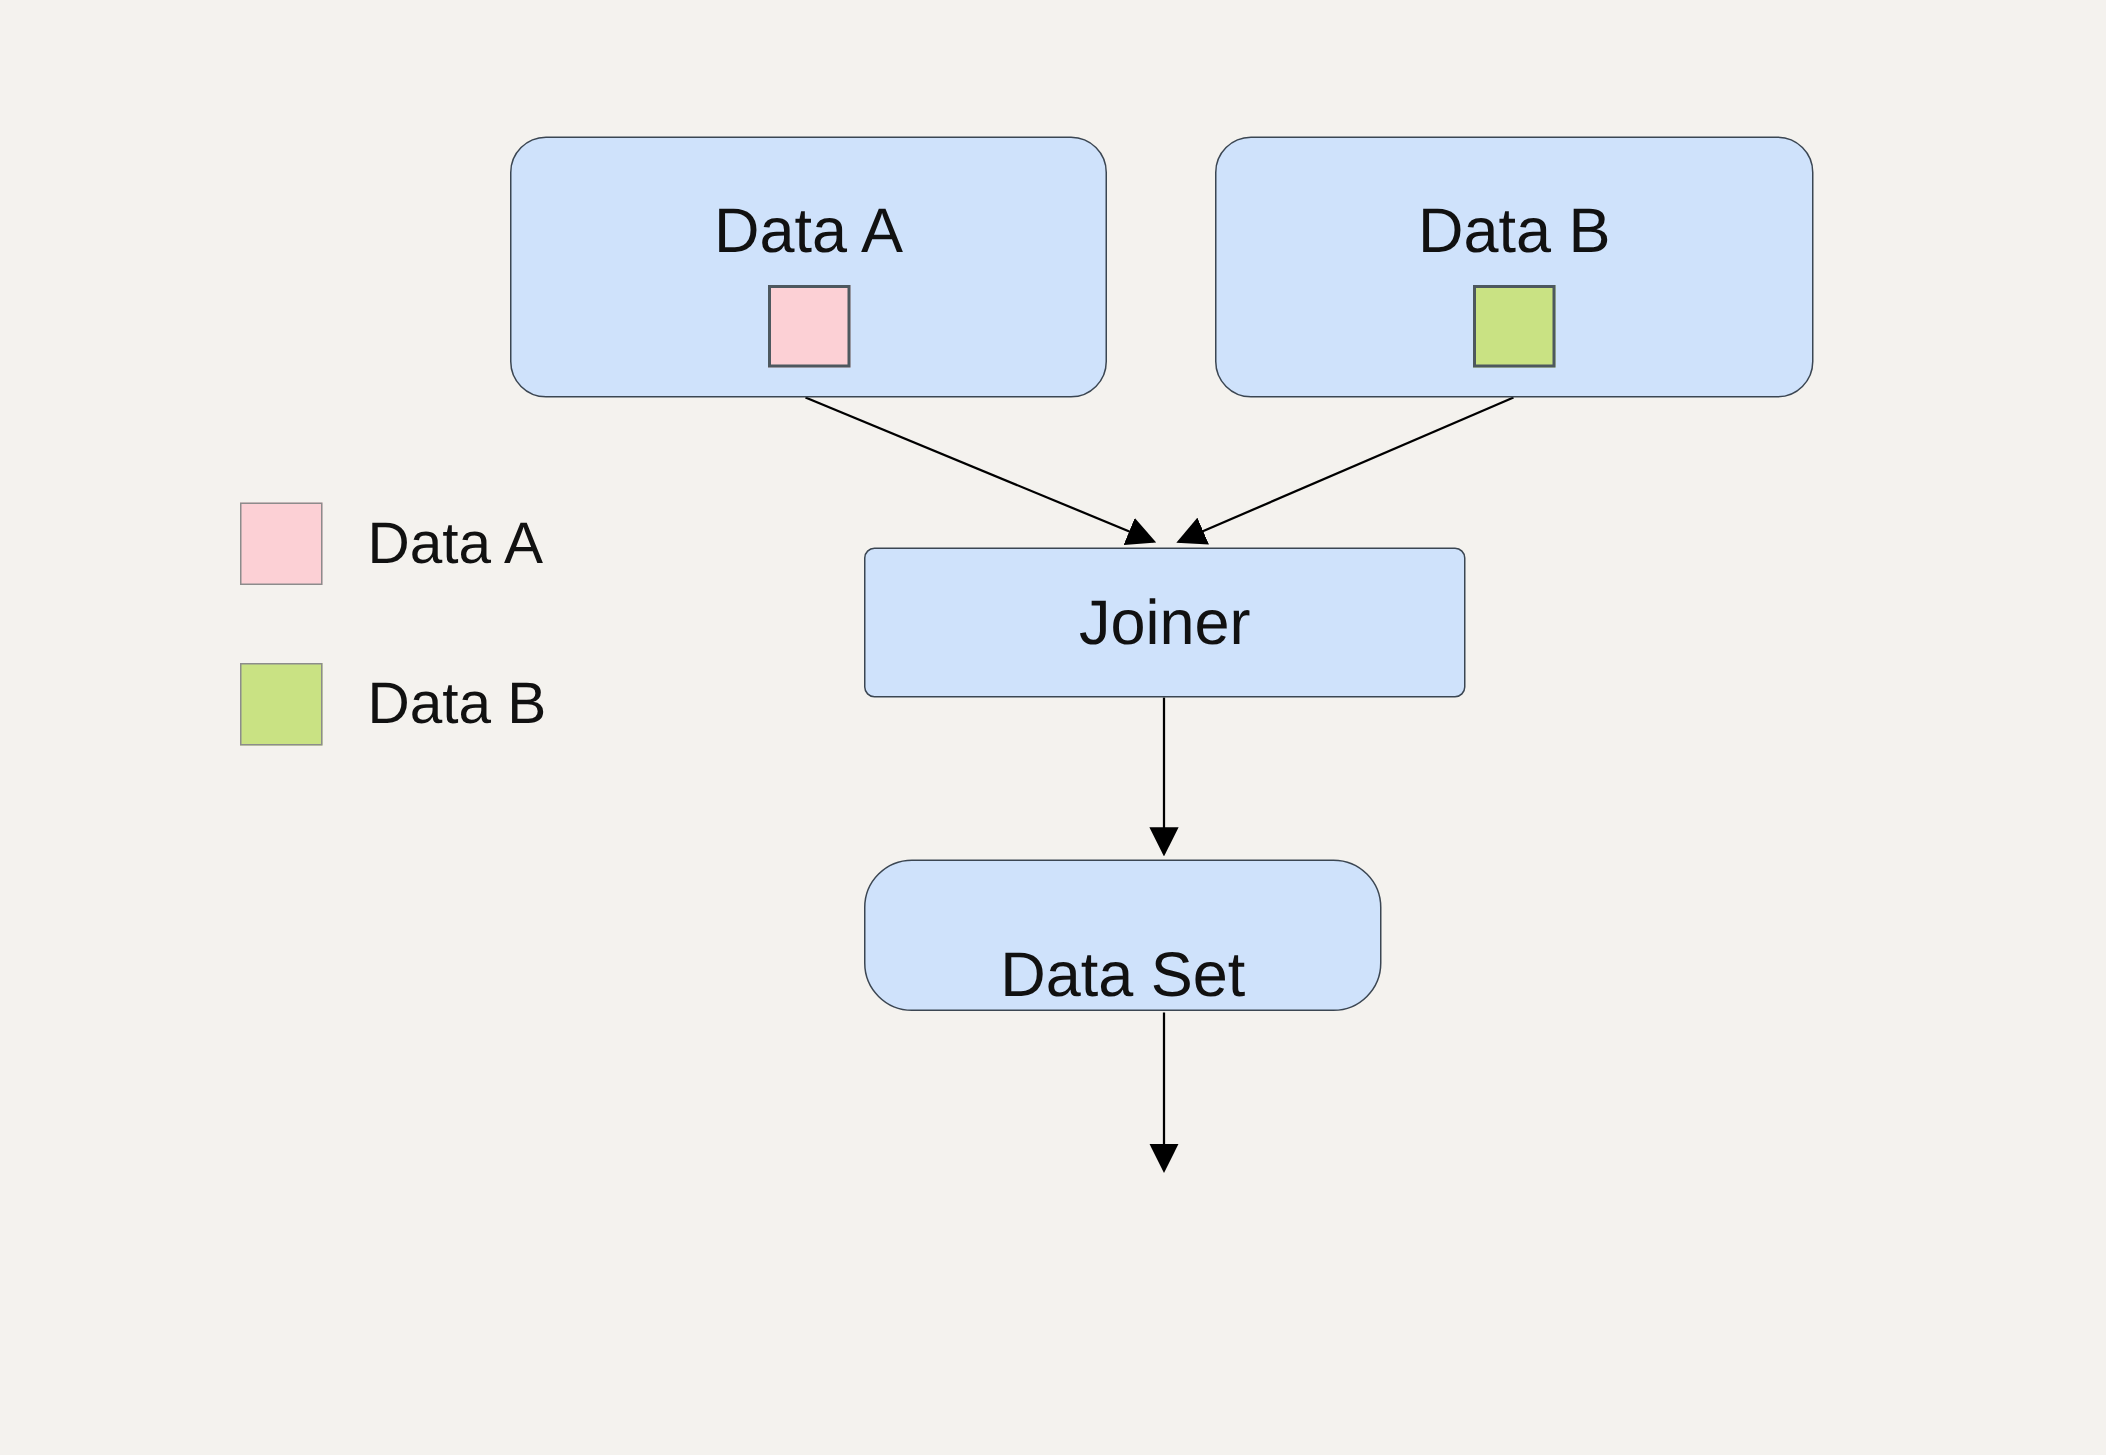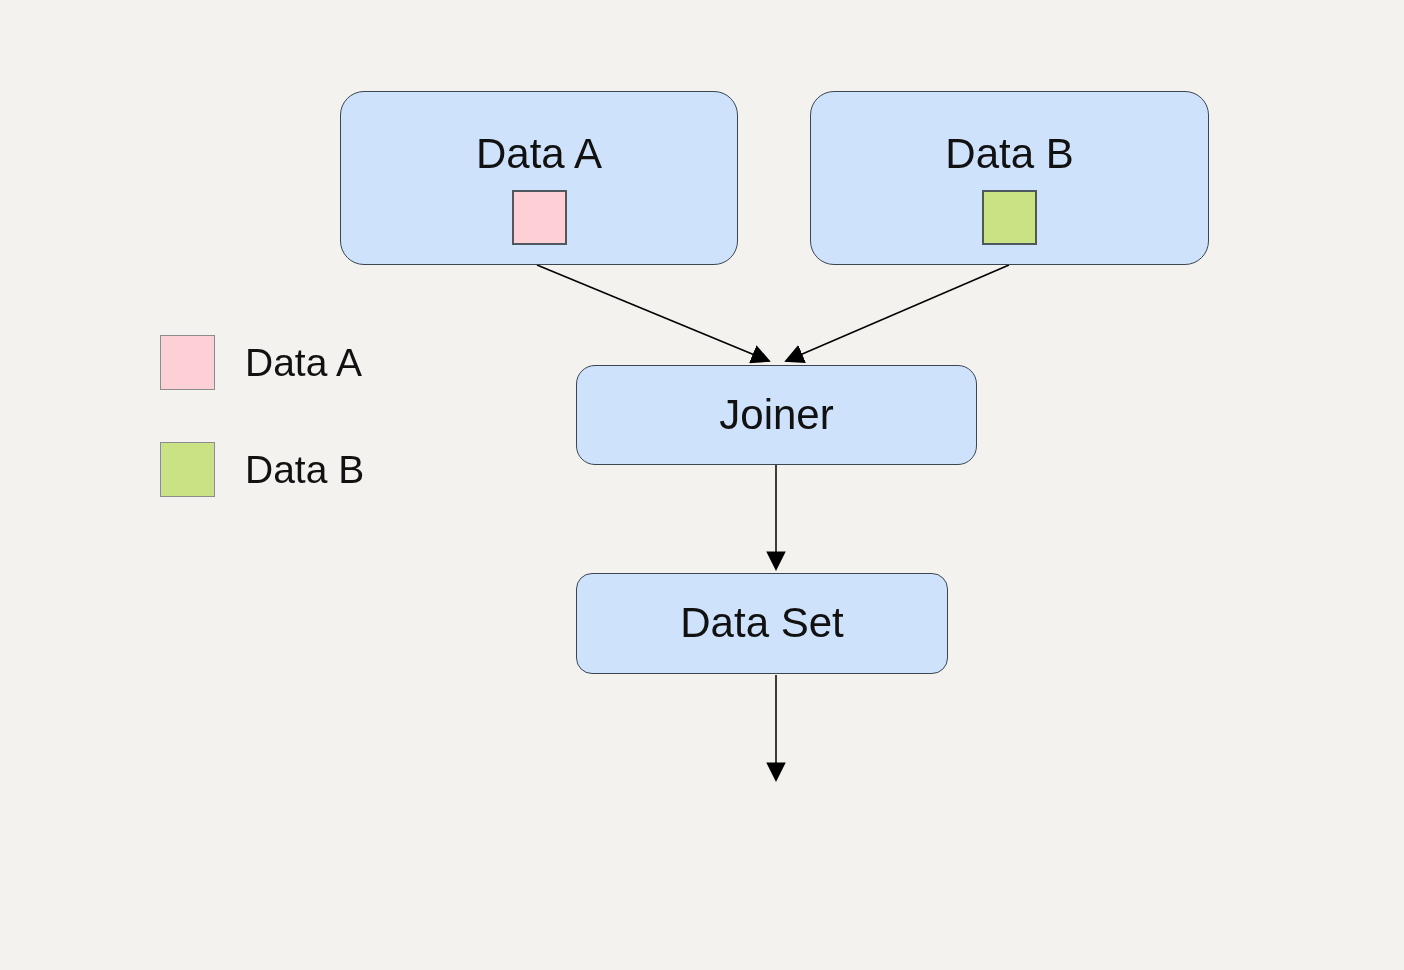--- a/index.html
+++ b/index.html
@@ -42,22 +42,22 @@
     border: 2px solid #4d585f;
     box-sizing: border-box;
     margin-top: 13px;
   }
   .node-data {
     left: 0; 
     padding-top: 20px;
   }
   #node-data-a { left: 340px; top: 91px;  width: 398px; height: 174px; }
   #node-data-b { left: 810px; top: 91px;  width: 399px; height: 174px; }
-  #node-joiner   { left: 576px; top: 365px; width: 401px; height: 100px; border-radius: 19px; }
-  #node-data-set { left: 576px; top: 573px; width: 372px; height: 101px; border-radius: 16px; }
+  #node-joiner   { left: 576px; top: 365px; width: 401px; height: 100px; border-radius: 7px; }
+  #node-data-set { left: 576px; top: 573px; width: 345px; height: 101px; border-radius: 32px; justify-content: flex-end; }
   #node-workflow { left: 576px; top: 784px; width: 401px; height: 100px; border-radius: 20px; }
 
   .edges-layer {
     position: absolute;
     left: 0;
     top: 0;
     pointer-events: none;
   }
   .edge {
     stroke: #000;

